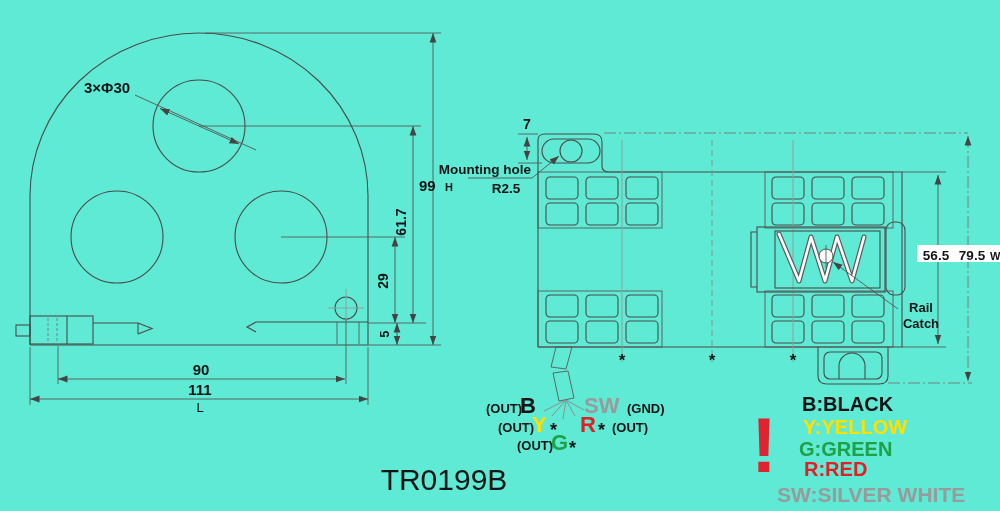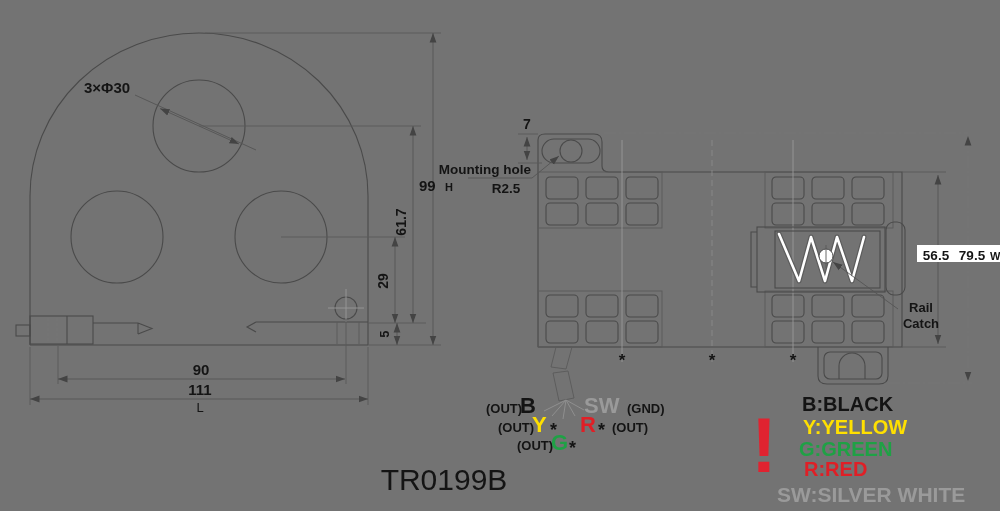--- a/index.html
+++ b/index.html
@@ -1,16 +1,16 @@
 <!DOCTYPE html>
 <html><head>
 <meta charset="utf-8">
 <style>
   html,body{margin:0;padding:0;background:#ffffff;}
-  #stage{position:relative;width:1000px;height:511px;background:#737373;overflow:hidden;}
+  #stage{position:relative;width:1000px;height:511px;background:#5eead4;overflow:hidden;}
   svg{display:block;}
   .t{font-family:"Liberation Sans","DejaVu Sans",sans-serif;fill:#141414;}
   .b{font-weight:bold;}
   .ol{fill:none;stroke:#4a4a4a;stroke-width:1.1;}
   .th{fill:none;stroke:#5a5a5a;stroke-width:0.9;}
   .dim{fill:none;stroke:#555555;stroke-width:0.9;}
   .cl{fill:none;stroke:#999999;stroke-width:0.9;}
   .phantom{fill:none;stroke:#777777;stroke-width:0.9;stroke-dasharray:12 3 2 3;}
   .dashed{fill:none;stroke:#8a8a8a;stroke-width:0.9;stroke-dasharray:6 4;}
   .hidden-line{fill:none;stroke:#777777;stroke-width:0.9;stroke-dasharray:3 2;}

